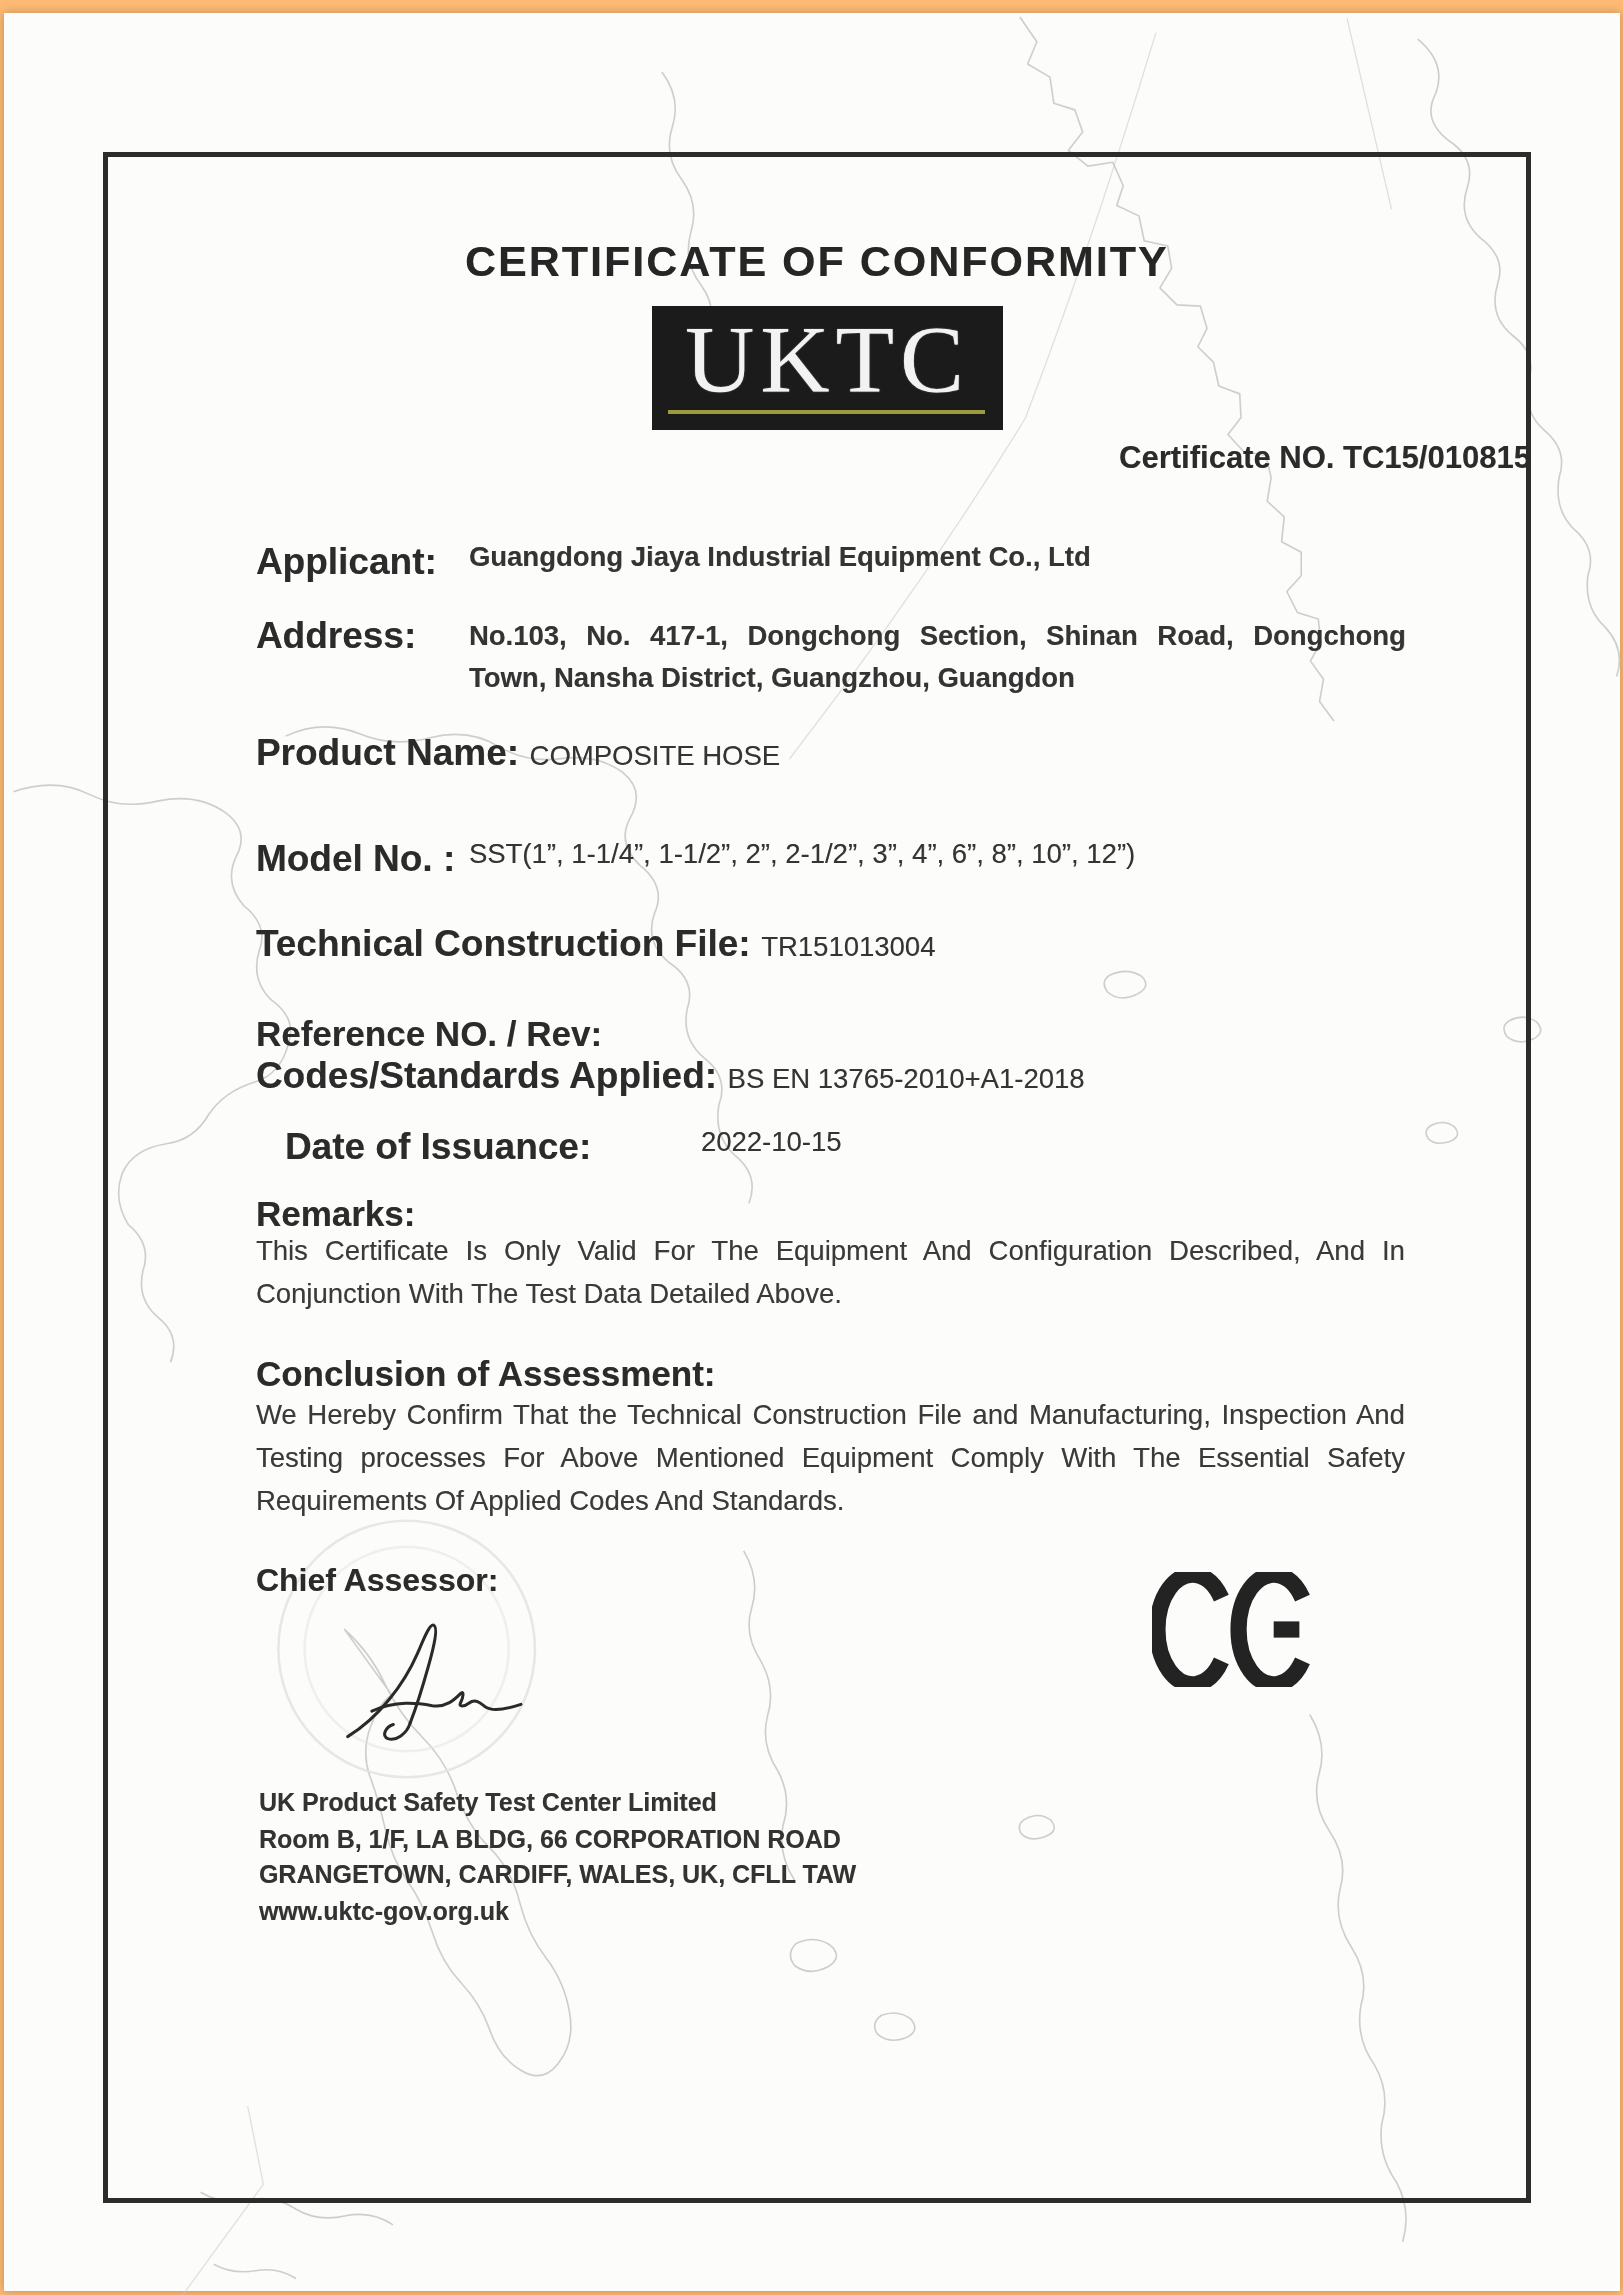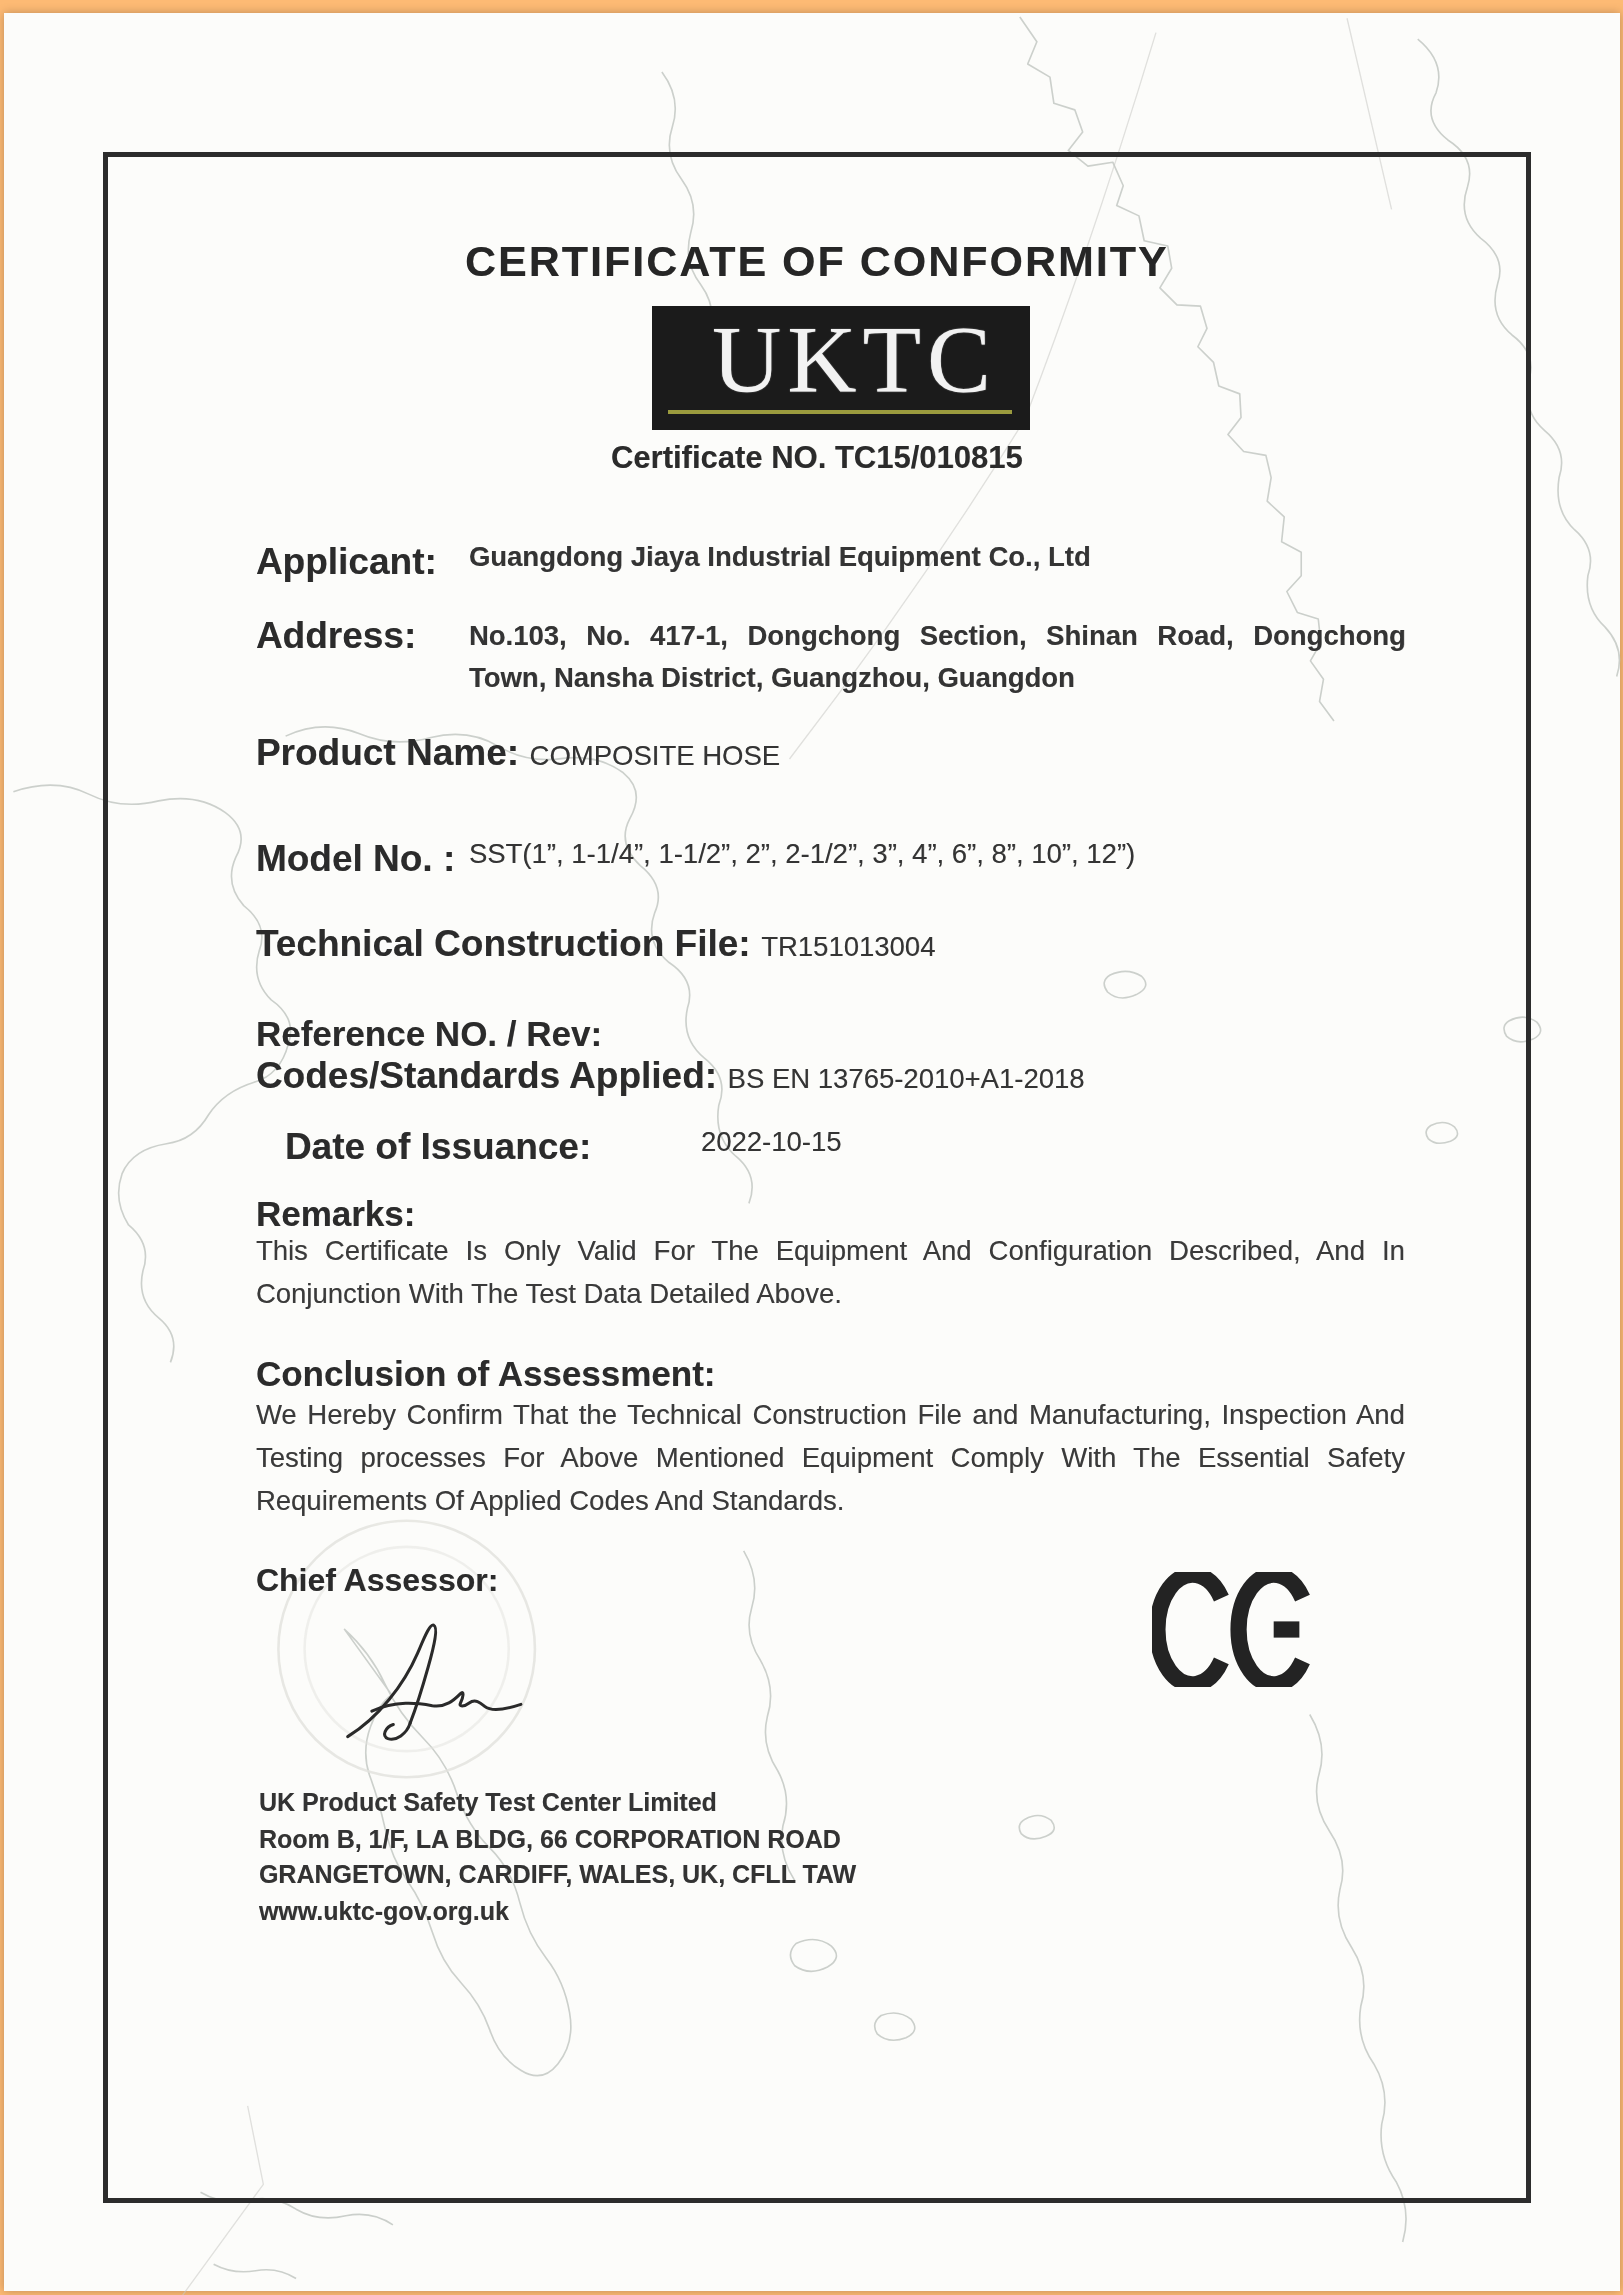--- a/index.html
+++ b/index.html
@@ -15,30 +15,30 @@
   .frame{
     position:absolute;left:99px;top:139px;width:1428px;height:2051px;
     border:5.9px solid #2c2c2c;box-sizing:border-box;
   }
   .title{
     position:absolute;left:99px;top:224px;width:1428px;margin:0;
     text-align:center;font-size:43px;font-weight:700;letter-spacing:2px;color:#262626;
   }
   .logo{
     position:absolute;left:648px;top:293px;width:351px;height:124px;
-    background:#1b1b1b;display:flex;align-items:center;justify-content:center;padding-left:27px;
+    background:#1b1b1b;display:flex;align-items:center;justify-content:center;
   }
   .logo-text{
     font-family:"Liberation Serif","DejaVu Serif",serif;
     font-size:96px;color:#f2f2f2;letter-spacing:5.9px;line-height:1;
     margin-top:-17px;text-shadow:0 0 1.3px rgba(255,255,255,.6);
   }
   .logo-line{position:absolute;left:15.7px;right:18.3px;bottom:15.7px;height:3.9px;background:#9b9b3e;}
   .certno{
-    position:absolute;left:99px;top:427px;width:1428px;text-align:center;
+    position:absolute;left:99px;top:427px;width:1428px;text-align:right;
     font-size:31px;font-weight:700;color:#2b2b2b;
   }
   .field{position:absolute;left:252px;font-size:27.5px;color:#343434;white-space:nowrap;}
   .lbl{font-weight:700;color:#2b2b2b;font-size:37px;}
   .w325{display:inline-block;width:213px;vertical-align:top;}
   .w635{display:inline-block;width:416px;vertical-align:top;margin-left:29px;}
   .inline .lbl{margin-right:10.5px;}
   .val{font-weight:400;}
   .val.bold{font-weight:700;}
   .wrapval{

